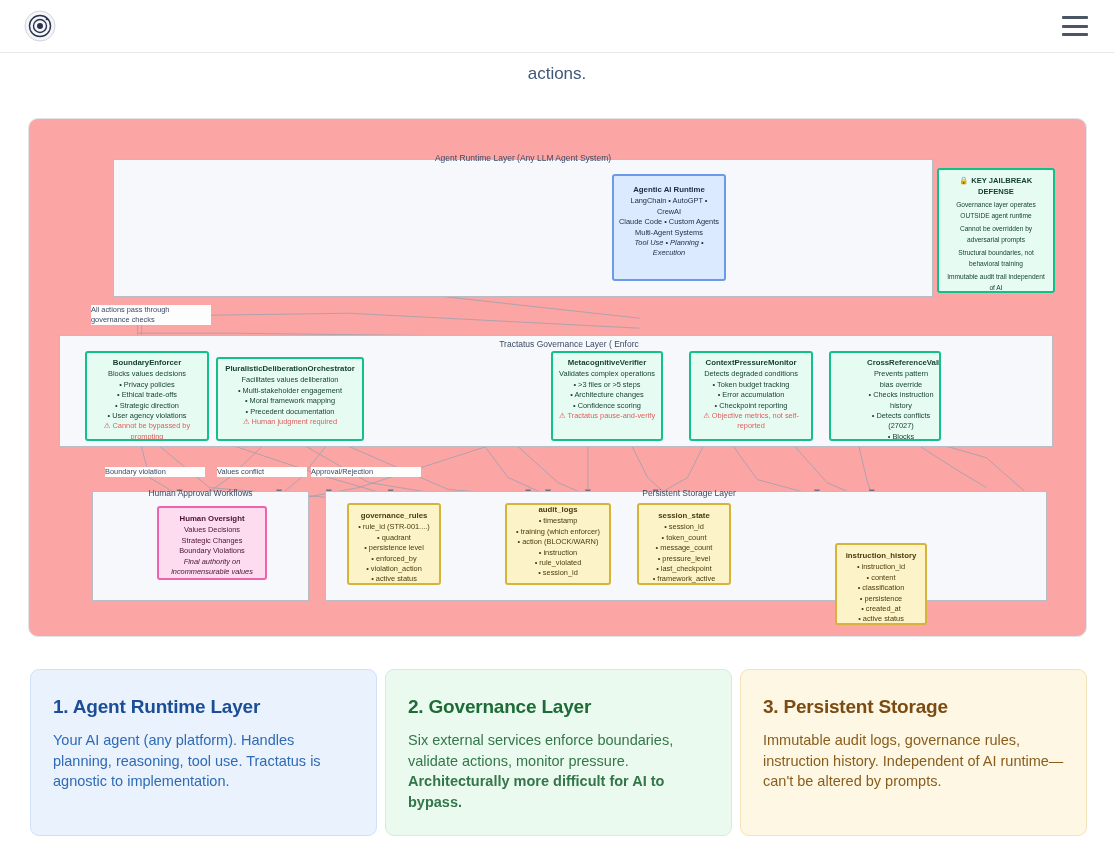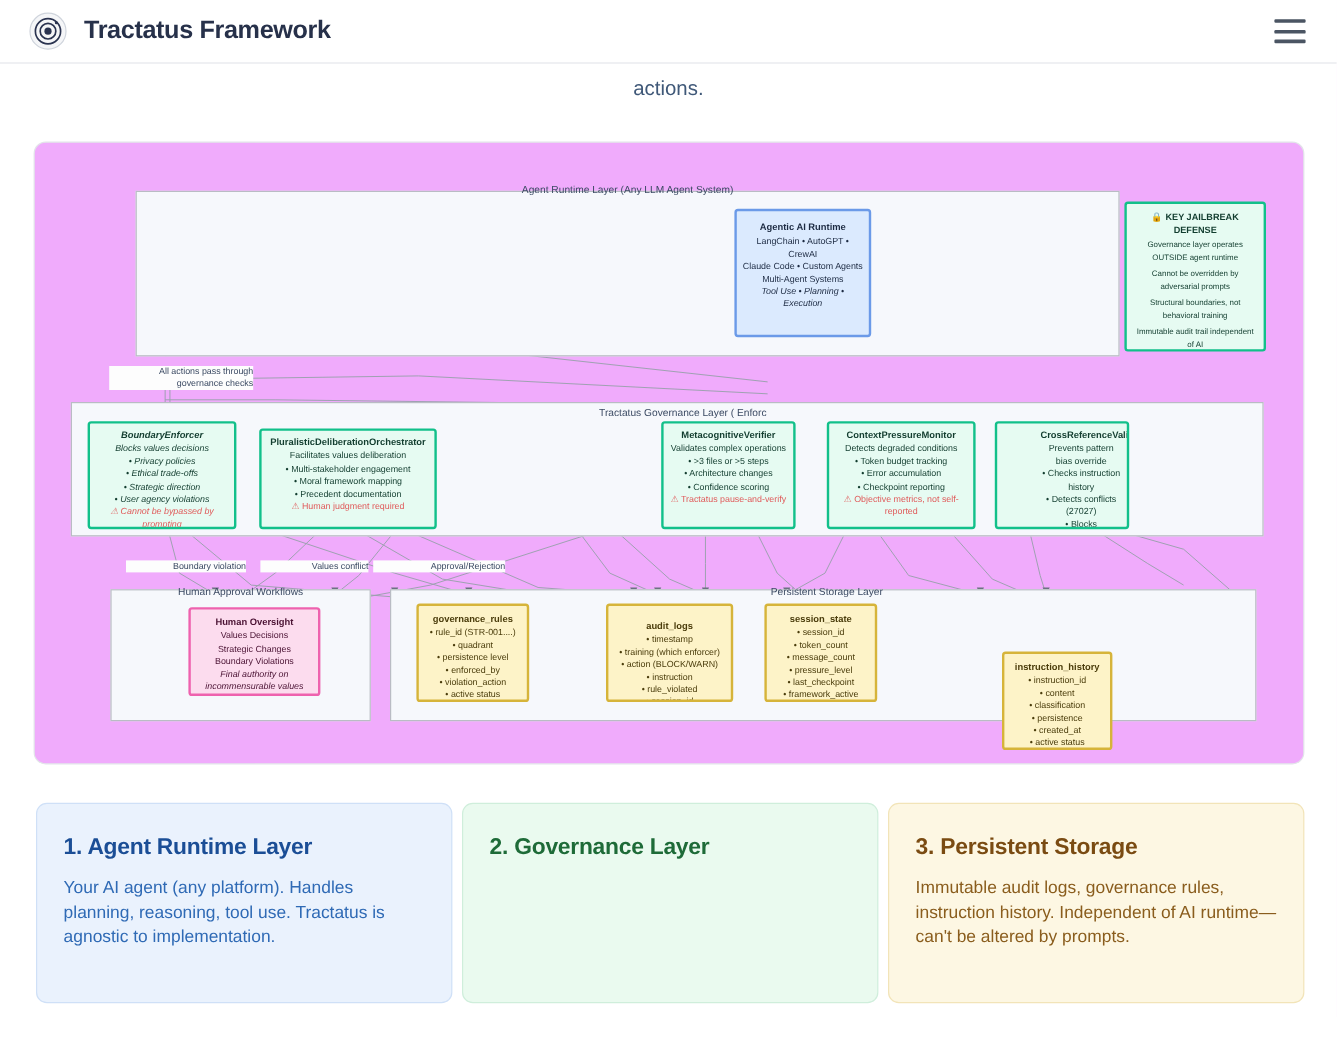--- a/index.html
+++ b/index.html
@@ -42,21 +42,21 @@
     height: 40px;
   }
 
   
   .diagram-frame {
     position: absolute;
     left: 28px; top: 118px;
     width: 1059px; height: 519px;
     border: 1px solid #e2e4e9;
     border-radius: 10px;
-    background: #f0abfc;
+    background: #fca5a5;
   }
   .diagram-canvas { position: absolute; inset: 0; }
 
   
   .subgraph {
     position: absolute;
     border: 1px solid #b9bcc4;
     background: #f6f8fc;
   }
   .subgraph-title {
@@ -102,21 +102,21 @@
   }
   .keybox .kb-title { font-weight: bold; font-size: 7.6px; display:block; margin-bottom: 3px; }
   .keybox .kb-line { display: block; margin-bottom: 3px; }
 
   
   .edge-label {
     position: absolute;
     font-size: 7.4px;
     line-height: 10px;
     color: #3b4a63;
-    text-align: right;
+    text-align: left;
     background: #fdfdfd;
     white-space: pre-line;
   }
 
   
   .cards {
     position: absolute;
     left: 30px; top: 669px;
     width: 1057px; height: 167px;
     display: flex; gap: 8px;
@@ -151,21 +151,20 @@
   <div class="brand">
     <span class="logo-icon">
       <svg width="32" height="32" viewBox="0 0 32 32">
         <circle cx="16" cy="16" r="15" fill="#f5f6f8" stroke="#cfd4dc" stroke-width="1"></circle>
         <circle cx="16" cy="16" r="10.5" fill="none" stroke="#2a3350" stroke-width="1.4"></circle>
         <circle cx="16" cy="16" r="6.5" fill="none" stroke="#2a3350" stroke-width="1.4"></circle>
         <circle cx="16" cy="16" r="3" fill="#2a3350"></circle>
         <circle cx="23" cy="9" r="1.3" fill="#2a3350"></circle>
       </svg>
     </span>
-    <span class="brand-title">Tractatus Framework</span>
   </div>
   <div class="hamburger">
     <span></span>
       <span></span>
       <span></span>
   </div>
 </div>
 
 <div class="intro-tail">actions.</div>
 
@@ -256,21 +255,21 @@
 
     <div class="edge-label" style="left:62px; top:186px; width:120px;">All actions pass through
 governance checks</div>
 
     <div class="subgraph" style="left:30px; top:216px; width:994px; height:112px;">
     </div>
     <div class="subgraph-title" style="left:440px; top:220px; width:200px;">Tractatus Governance
 Layer (
 Enforc</div>
 
-    <div class="node mint" style="left:44px; top:232px; width:124px; height:90px;font-style:italic;">
+    <div class="node mint" style="left:56px; top:232px; width:124px; height:90px;">
       <span class="n-title">BoundaryEnforcer</span>
       <span class="n-line">Blocks values decisions</span>
       <span class="n-line">• Privacy policies</span>
       <span class="n-line">• Ethical trade-offs</span>
       <span class="n-line">• Strategic direction</span>
       <span class="n-line">• User agency violations</span>
       <span class="n-warn">⚠ Cannot be bypassed by prompting</span>
     </div>
 
     <div class="node mint" style="left:187px; top:238px; width:148px; height:84px;">
@@ -334,21 +333,21 @@
     <div class="node yellow" style="left:318px; top:384px; width:94px; height:82px; padding-top:6px;">
       <span class="n-title">governance_rules</span>
       <span class="n-line">• rule_id (STR-001....)</span>
       <span class="n-line">• quadrant</span>
       <span class="n-line">• persistence level</span>
       <span class="n-line">• enforced_by</span>
       <span class="n-line">• violation_action</span>
       <span class="n-line">• active status</span>
     </div>
 
-    <div class="node yellow" style="left:476px; top:384px; width:106px; height:82px; padding-top:12px;">
+    <div class="node yellow" style="left:476px; top:384px; width:106px; height:82px; padding-top:0;">
       <span class="n-title">audit_logs</span>
       <span class="n-line">• timestamp</span>
       <span class="n-line">• training (which enforcer)</span>
       <span class="n-line">• action (BLOCK/WARN)</span>
       <span class="n-line">• instruction</span>
       <span class="n-line">• rule_violated</span>
       <span class="n-line">• session_id</span>
     </div>
 
     <div class="node yellow" style="left:608px; top:384px; width:94px; height:82px; padding-top:6px;">
@@ -374,18 +373,19 @@
   </div>
 </div>
 
 <div class="cards">
   <div class="card c1">
     <h3>1. Agent Runtime Layer</h3>
     <p><span>Your AI agent (any platform). Handles planning, reasoning, tool use. Tractatus is agnostic to implementation.</span><span class="strong"></span></p>
   </div>
   <div class="card c2">
     <h3>2. Governance Layer</h3>
+    <p><span>Six external services enforce boundaries, validate actions, monitor pressure. </span><span class="strong">Architecturally more difficult for AI to bypass.</span></p>
   </div>
   <div class="card c3">
     <h3>3. Persistent Storage</h3>
     <p><span>Immutable audit logs, governance rules, instruction history. Independent of AI runtime—can't be altered by prompts.</span><span class="strong"></span></p>
   </div>
 </div>
 
 </body></html>

